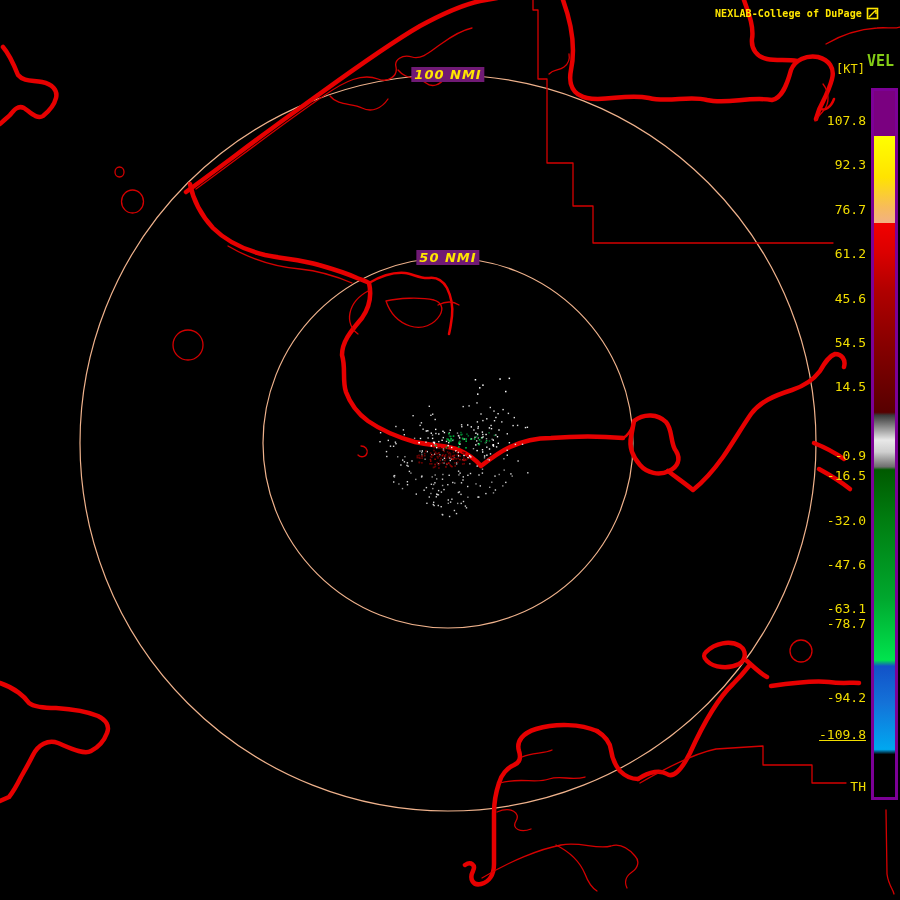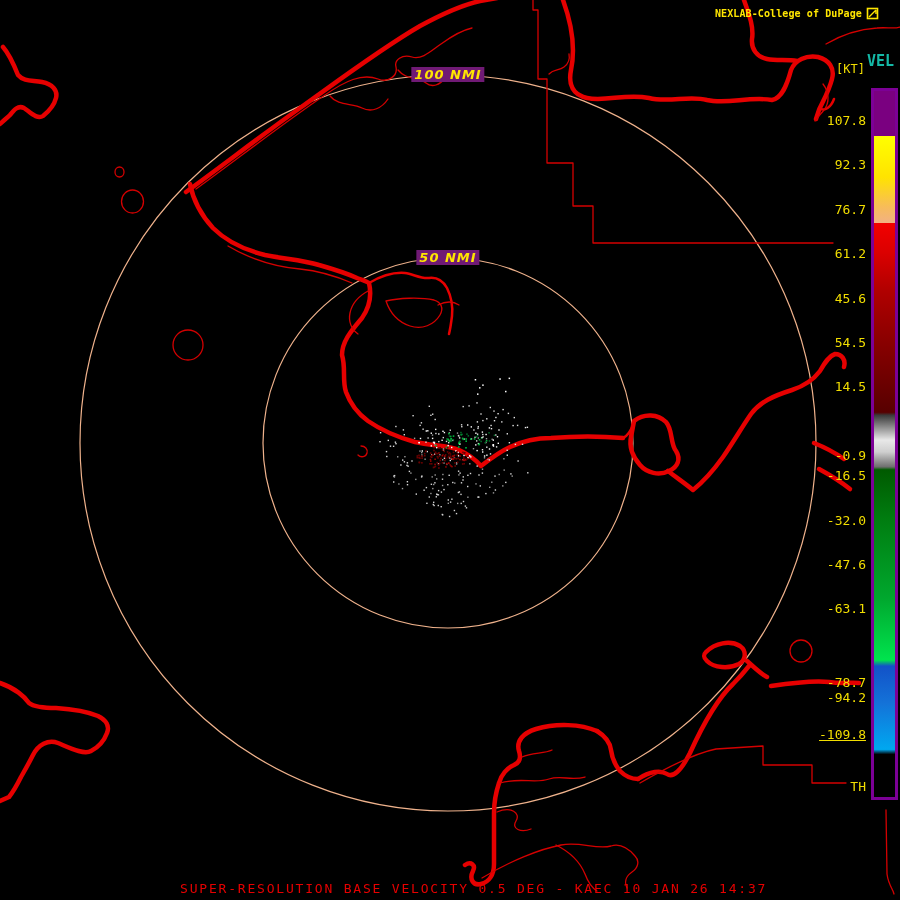--- a/index.html
+++ b/index.html
@@ -513,36 +513,35 @@
   <div class="ring-label" id="ring-label-1" style="left: 448px; top: 250px;">50 NMI</div>
 
   <div id="brand" style="color: rgb(255, 230, 0);">
     <span>NEXLAB-College of DuPage</span>
     <svg width="13" height="13" viewBox="0 0 13 13">
       <rect x="1.5" y="1.5" width="10" height="10" fill="none" stroke="#ffe600" stroke-width="1.6"></rect>
       <path d="M10,3 L3,10 M10,3 l0,4" fill="none" stroke="#ffe600" stroke-width="1.4"></path>
     </svg>
   </div>
 
-  <div id="vel-label" style="color: #14b8a6;">VEL</div>
+  <div id="vel-label" style="color: #84cc16;">VEL</div>
   <div id="kt-label" style="color: rgb(242, 222, 0);">[KT]</div>
   <div id="colorbar" style="border-color: rgb(124, 0, 150); background: linear-gradient(rgb(122, 0, 128) 0%, rgb(122, 0, 128) 6.32%, rgb(255, 255, 0) 6.32%, rgb(255, 227, 0) 12.22%, rgb(247, 188, 90) 16.43%, rgb(242, 177, 131) 18.68%, rgb(242, 0, 0) 18.68%, rgb(220, 0, 0) 22.75%, rgb(176, 0, 0) 28.37%, rgb(138, 0, 0) 35.39%, rgb(87, 0, 0) 45.51%, rgb(58, 58, 58) 45.93%, rgb(232, 232, 232) 49.44%, rgb(207, 207, 207) 51.12%, rgb(111, 111, 111) 53.23%, rgb(0, 90, 0) 53.65%, rgb(0, 125, 16) 60.67%, rgb(0, 168, 46) 71.91%, rgb(0, 228, 78) 80.62%, rgb(18, 82, 200) 81.46%, rgb(20, 114, 216) 86.66%, rgb(0, 168, 240) 93.26%, rgb(0, 0, 0) 93.96%, rgb(0, 0, 0) 100%);"></div>
   <div id="ticks">
       <div class="tick" style="top: 113px; color: rgb(242, 222, 0);">107.8</div>
       <div class="tick" style="top: 157.4px; color: rgb(242, 222, 0);">92.3</div>
       <div class="tick" style="top: 201.8px; color: rgb(242, 222, 0);">76.7</div>
       <div class="tick" style="top: 246.2px; color: rgb(242, 222, 0);">61.2</div>
       <div class="tick" style="top: 290.6px; color: rgb(242, 222, 0);">45.6</div>
       <div class="tick" style="top: 335px; color: rgb(242, 222, 0);">54.5</div>
       <div class="tick" style="top: 379.4px; color: rgb(242, 222, 0);">14.5</div>
       <div class="tick" style="top: 423.8px; color: rgb(242, 222, 0); margin-top: 24px;">-0.9</div>
       <div class="tick" style="top: 468.2px; color: rgb(242, 222, 0);">-16.5</div>
       <div class="tick" style="top: 512.6px; color: rgb(242, 222, 0);">-32.0</div>
       <div class="tick" style="top: 557px; color: rgb(242, 222, 0);">-47.6</div>
       <div class="tick" style="top: 601.4px; color: rgb(242, 222, 0);">-63.1</div>
-      <div class="tick" style="top: 675px; color: rgb(242, 222, 0);">-78.7</div>
+      <div class="tick" style="top: 616px; color: rgb(242, 222, 0);">-78.7</div>
       <div class="tick" style="top: 690.2px; color: rgb(242, 222, 0);">-94.2</div>
       <div class="tick" style="top: 727px; color: rgb(242, 222, 0); text-decoration: underline;">-109.8</div>
       <div class="tick" style="top: 779px; color: rgb(242, 222, 0);">TH</div>
     </div>
 
-  <div id="footer-title" style="color: rgb(230, 0, 0);">SUPER-RESOLUTION BASE VELOCITY 0.5 DEG - KAEC 10 JAN 26 14:37</div>
 </div>
 
 </body></html>

